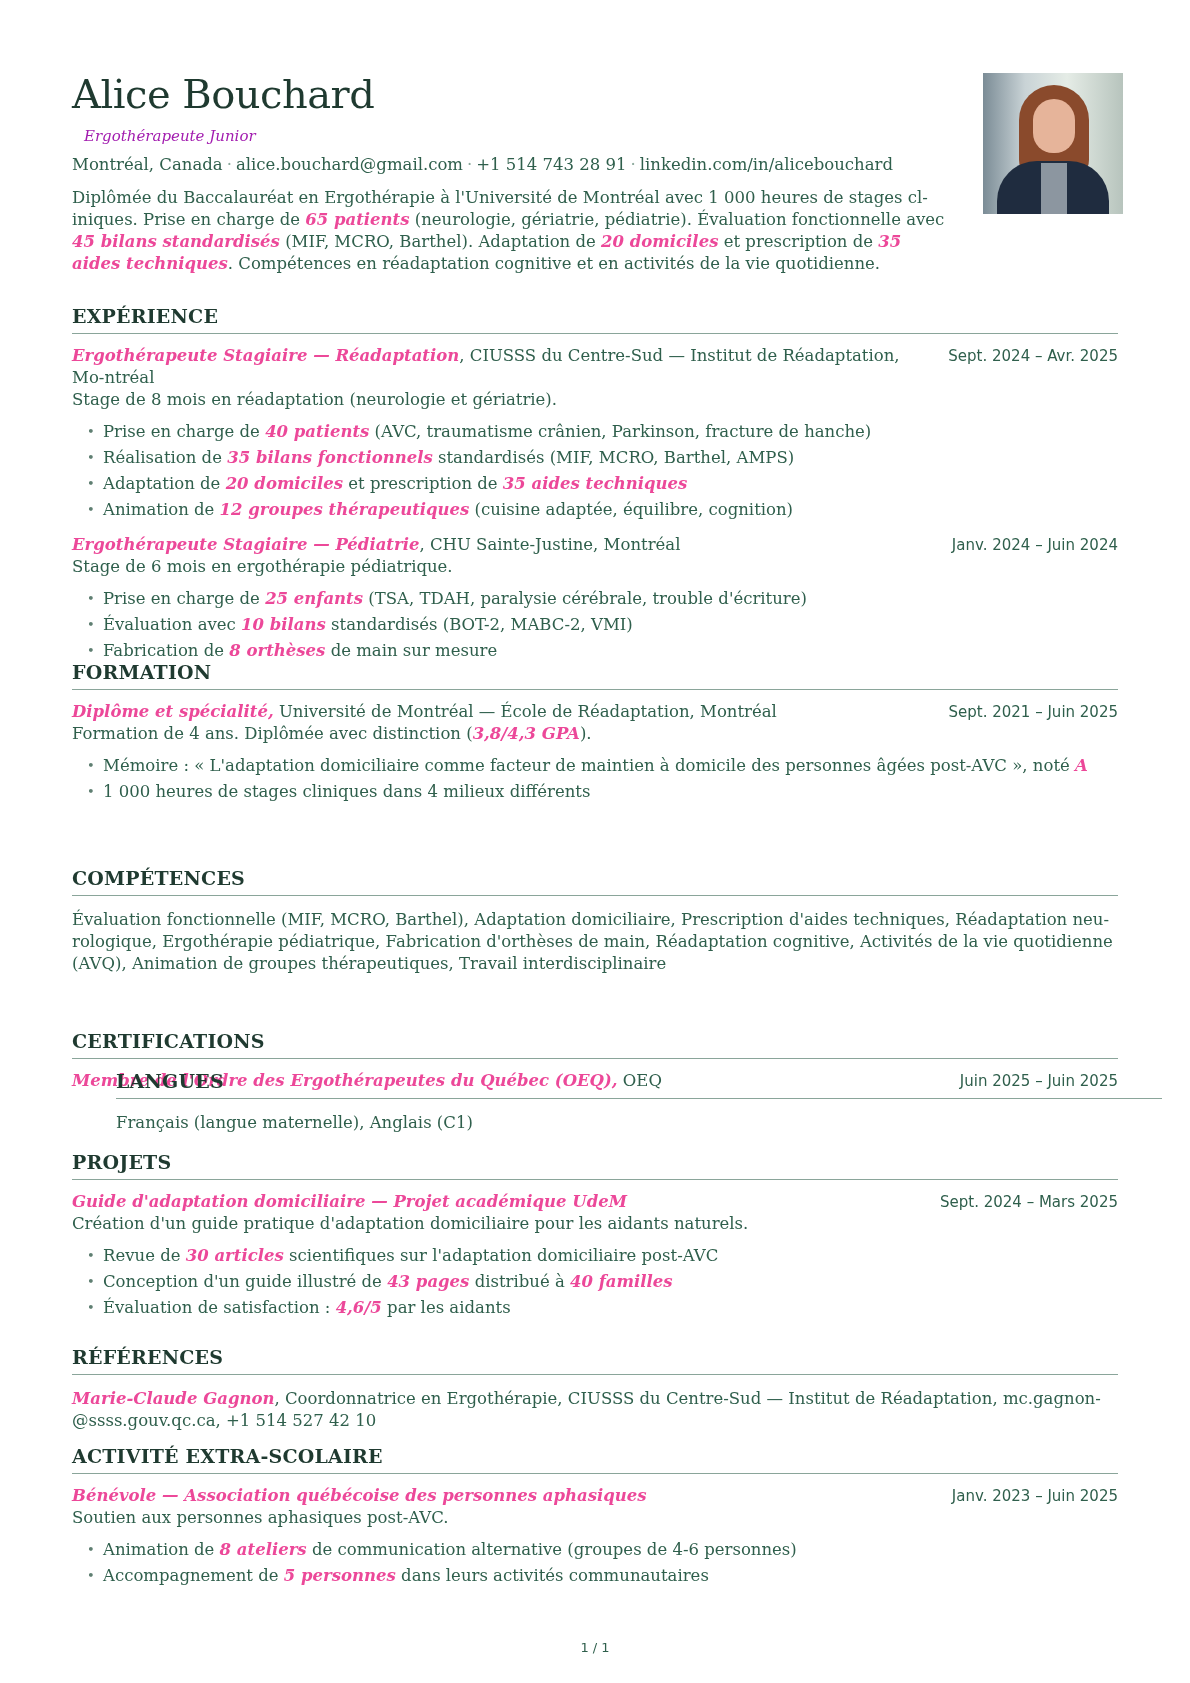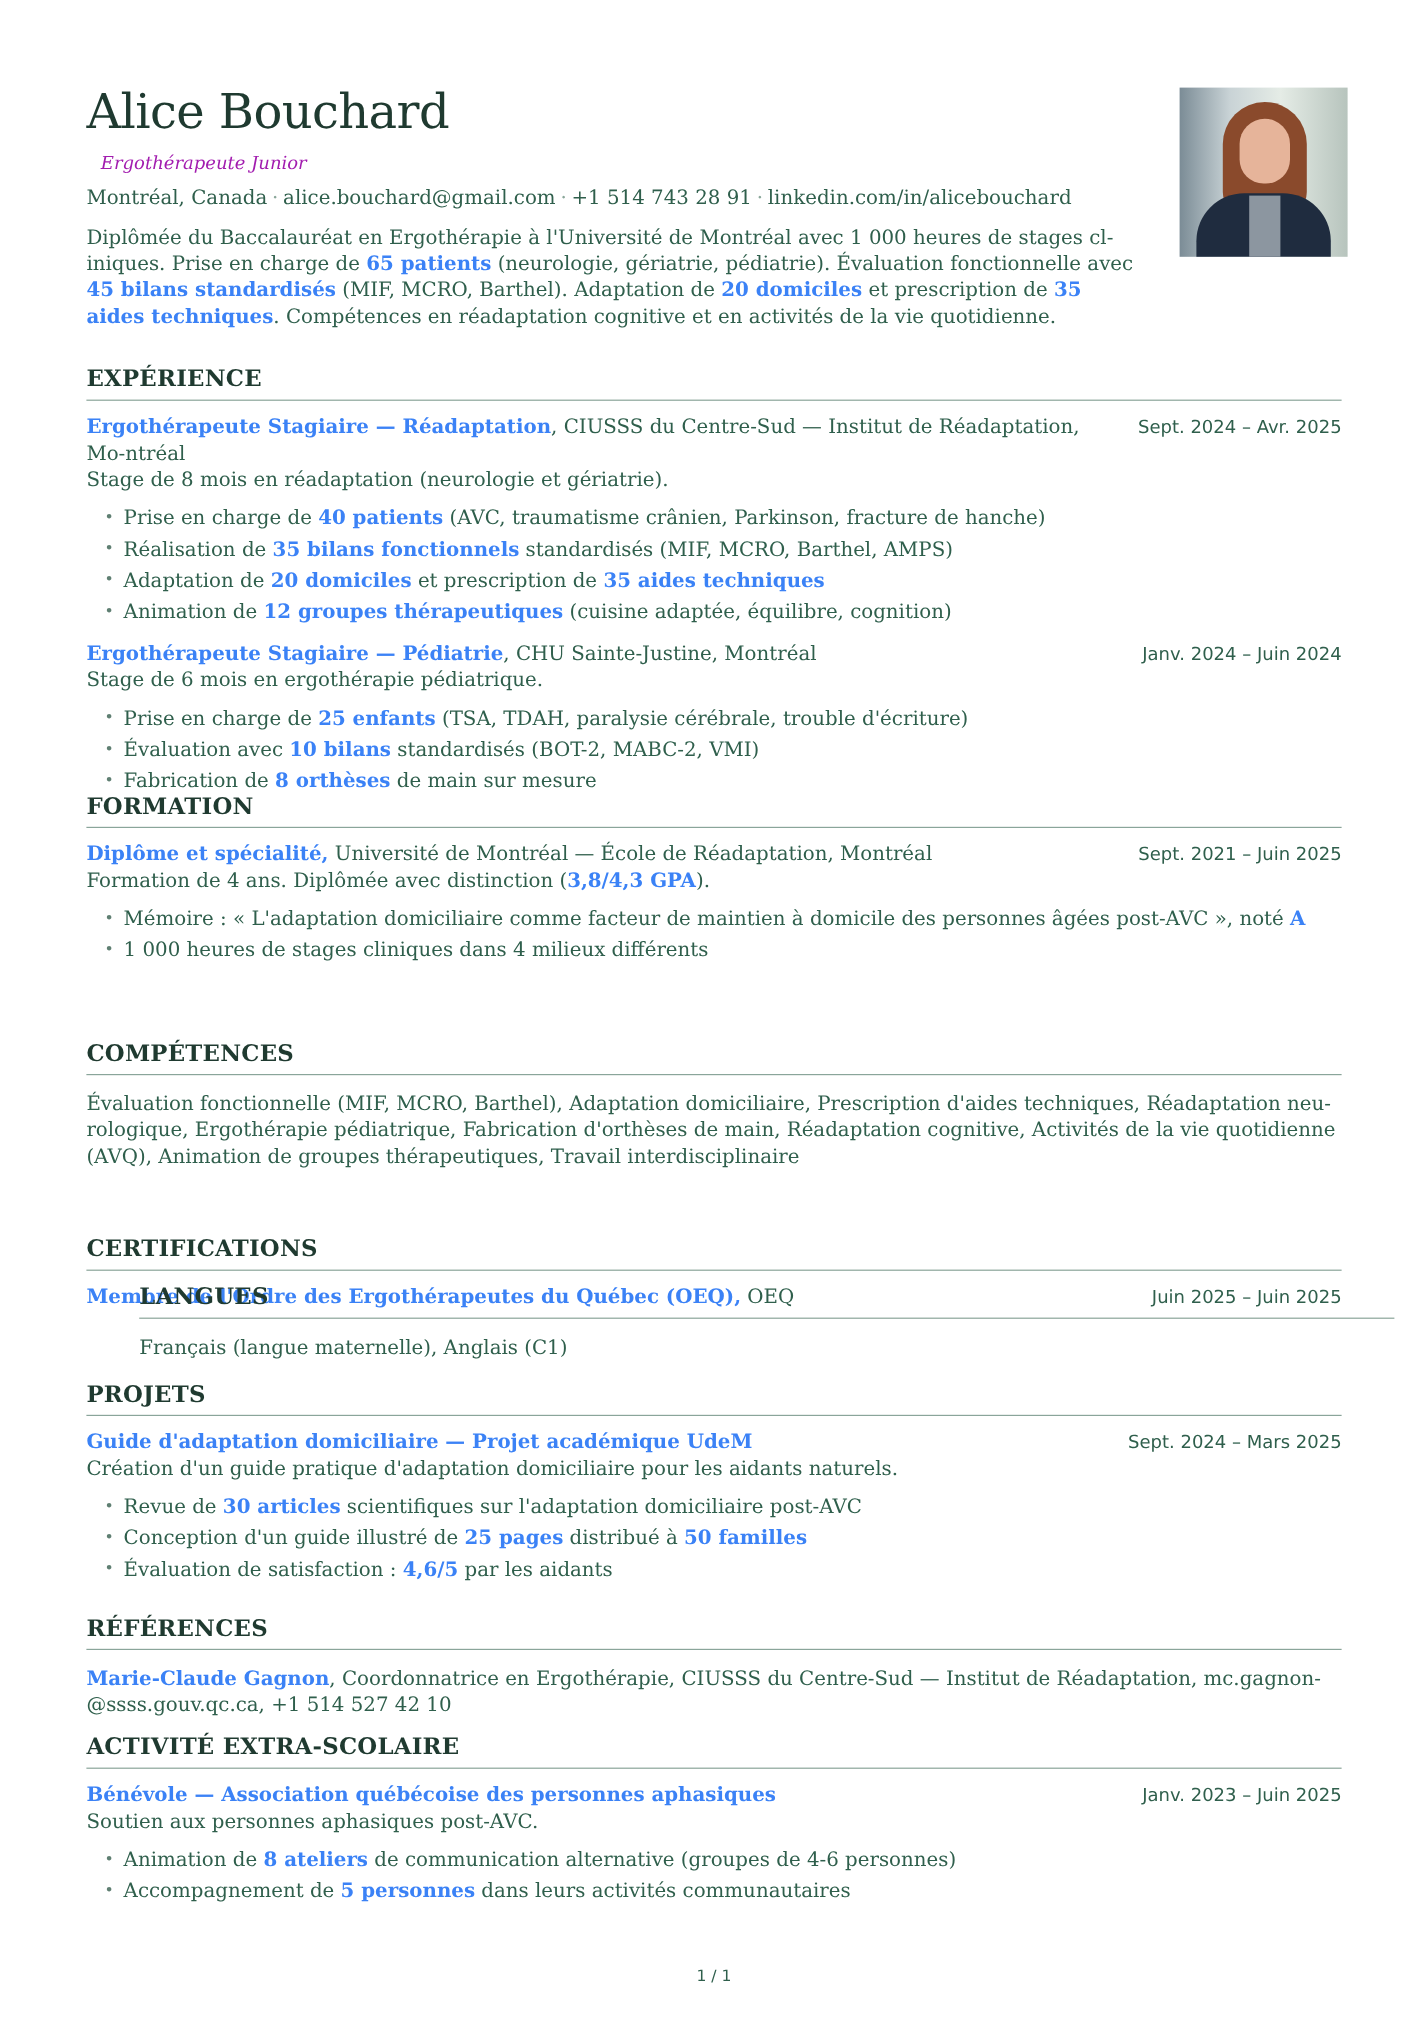--- a/index.html
+++ b/index.html
@@ -1,19 +1,19 @@
 <!DOCTYPE html>
 <html><head>
 <meta charset="utf-8">
 <style>
   html, body { margin:0; padding:0; background:#ffffff; }
   body { width:1190px; height:1683px; position:relative; overflow:hidden;
          font-family:"DejaVu Serif", serif; color:#2f5f4c; }
   .page { position:absolute; left:72px; top:0; width:1046px; }
-  .b { font-weight:bold; color:#3b82f6; }
+  .b { font-weight:bold; color:#ec4899;font-style:italic; }
   .header { position:relative; height:290px; }
   .name { position:absolute; top:70px; left:0; font-size:40px; font-weight:normal; color:#1f3a30; letter-spacing:-0.5px; line-height:48px; }
   .title { position:absolute; top:122px; left:12px; font-size:15px; font-style:italic; color:#a21caf; line-height:28px; }
   .contact { position:absolute; top:154px; left:0; font-size:16.5px; line-height:22px; color:#2f5f4c; white-space:nowrap; }
   .contact .sep { color:#8aa79a; margin:0 4px; }
   .summary { position:absolute; top:187px; left:0; width:880px; font-size:16.5px; line-height:22px; color:#2f5f4c; }
   .photo { position:absolute; left:911px; top:73px; width:140px; height:141px; overflow:hidden; background:linear-gradient(90deg,#7b8c96 0%,#c9d3d6 30%,#e5ece6 60%,#b7c4bd 100%); }
   .photo .hair { position:absolute; left:36px; top:12px; width:70px; height:95px; border-radius:35px 35px 20px 20px; background:#8a4a2c; }
   .photo .face { position:absolute; left:50px; top:26px; width:42px; height:54px; border-radius:21px 21px 20px 20px; background:#e6b49a; }
   .photo .body { position:absolute; left:14px; top:88px; width:112px; height:60px; border-radius:40px 40px 0 0; background:#1f2c3f; }
@@ -116,21 +116,21 @@
 
   <div class="section" style="top:1150px;">
     <div class="sec-title">PROJETS</div>
     <div class="rule"></div>
     <div class="entry">
       <div class="entry-head"><span class="b">Guide d'adaptation domiciliaire — Projet académique UdeM</span></div>
       <div class="date">Sept. 2024 – Mars 2025</div>
       <div class="desc">Création d'un guide pratique d'adaptation domiciliaire pour les aidants naturels.</div>
       <ul>
         <li><span>Revue de </span><span class="b">30 articles</span><span> scientifiques sur l'adaptation domiciliaire post-AVC</span></li>
-        <li><span>Conception d'un guide illustré de </span><span class="b">25 pages</span><span> distribué à </span><span class="b">50 familles</span></li>
+        <li><span>Conception d'un guide illustré de </span><span class="b">43 pages</span><span> distribué à </span><span class="b">40 familles</span></li>
         <li><span>Évaluation de satisfaction : </span><span class="b">4,6/5</span><span> par les aidants</span></li>
       </ul>
     </div>
   </div>
 
   <div class="section" style="top:1345px;">
     <div class="sec-title">RÉFÉRENCES</div>
     <div class="rule"></div>
     <div class="plain"><span class="b">Marie-Claude Gagnon</span><span>, Coordonnatrice en Ergothérapie, CIUSSS du Centre-Sud — Institut de Réadaptation, mc.gagnon-@ssss.gouv.qc.ca, +1 514 527 42 10</span></div>
   </div>

